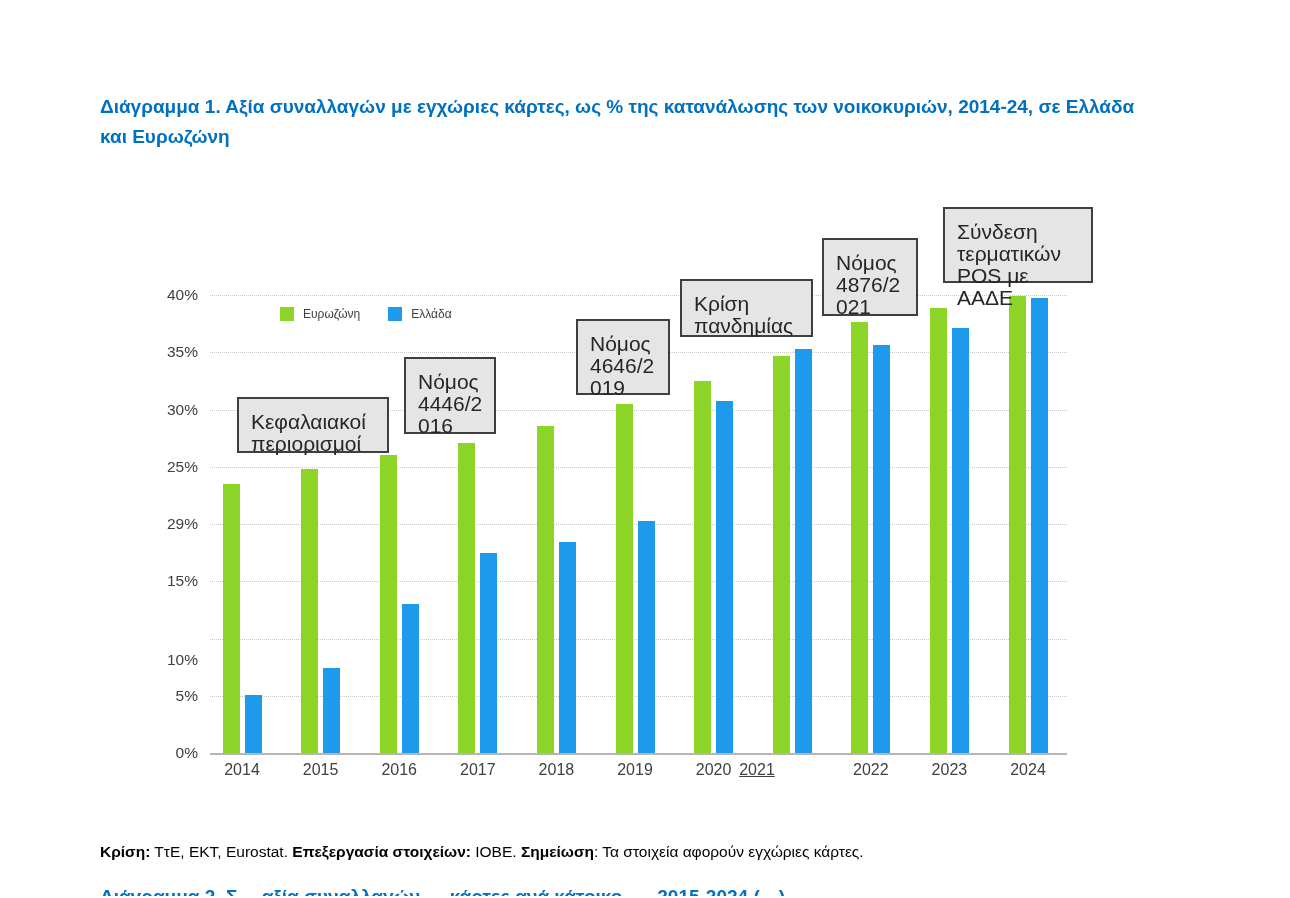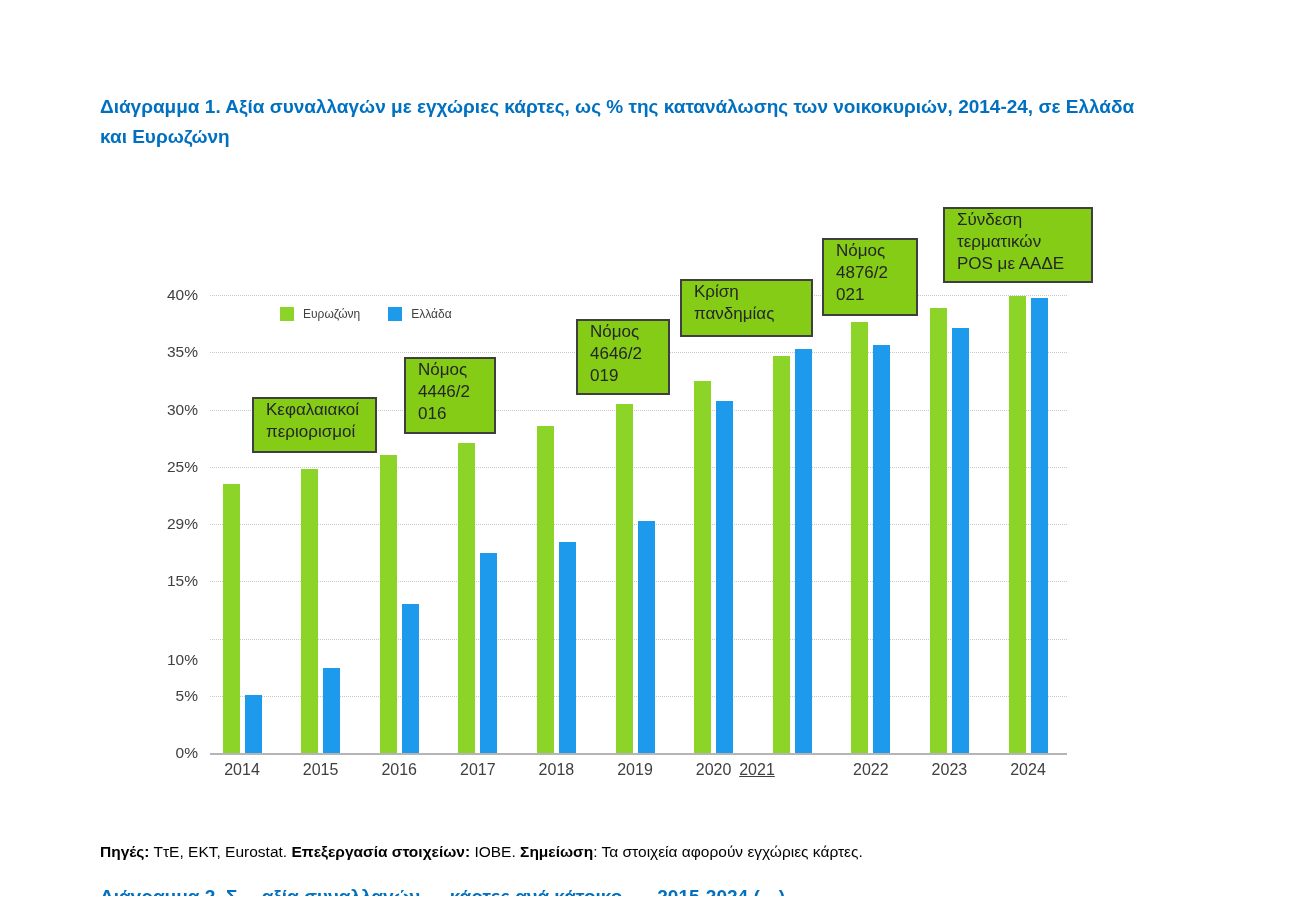--- a/index.html
+++ b/index.html
@@ -21,23 +21,23 @@
           font-size:16px;color:#404040;line-height:18px;}
   .bar{position:absolute;}
 
   .legend{position:absolute;left:180px;top:117px;display:flex;
           align-items:center;gap:28px;}
   .legend-item{display:flex;align-items:center;gap:9px;}
   .legend-swatch{width:14px;height:14px;display:inline-block;}
   .legend-label{font-size:12px;color:#404040;}
 
   .callout{
-    position:absolute;box-sizing:border-box;background:#84cc16;
-    border:2px solid #3f3f3f;padding:0 8px 4px 12px;
-    font-size:17px;line-height:22px;color:#262626;white-space:pre-line;
+    position:absolute;box-sizing:border-box;background:#e5e5e5;
+    border:2px solid #3f3f3f;padding:12px 8px 4px 12px;
+    font-size:21px;line-height:22px;color:#262626;white-space:pre-line;
     z-index:5;
   }
 
   .source-line{position:absolute;left:100px;top:842px;width:1090px;
                font-size:15.5px;color:#000000;line-height:20px;}
   .source-line .b{font-weight:bold;}
 
   .partial-caption{position:absolute;left:100px;top:884px;width:1090px;
                    height:12px;overflow:hidden;}
   .partial-caption .txt{font-size:19px;font-weight:bold;color:#0070C0;
@@ -103,37 +103,37 @@
     <div class="xlabel" style="left: 618px; top: 571px; text-decoration: underline;">2021</div>
     <div class="bar" style="left: 751.3px; top: 132.48px; width: 17px; height: 430.52px; background: rgb(140, 212, 40);"></div>
     <div class="bar" style="left: 773.3px; top: 155.38px; width: 17px; height: 407.62px; background: rgb(30, 154, 236);"></div>
     <div class="xlabel" style="left: 731.8px; top: 571px;">2022</div>
     <div class="bar" style="left: 829.9px; top: 117.595px; width: 17px; height: 445.405px; background: rgb(140, 212, 40);"></div>
     <div class="bar" style="left: 851.9px; top: 138.205px; width: 17px; height: 424.795px; background: rgb(30, 154, 236);"></div>
     <div class="xlabel" style="left: 810.4px; top: 571px;">2023</div>
     <div class="bar" style="left: 908.5px; top: 106.145px; width: 17px; height: 456.855px; background: rgb(140, 212, 40);"></div>
     <div class="bar" style="left: 930.5px; top: 108.435px; width: 17px; height: 454.565px; background: rgb(30, 154, 236);"></div>
     <div class="xlabel" style="left: 889px; top: 571px;">2024</div>
-    <div class="callout" style="left: 152px; top: 207px; width: 125px; height: 56px;">Κεφαλαιακοί
+    <div class="callout" style="left: 137px; top: 207px; width: 152px; height: 56px;">Κεφαλαιακοί
 περιορισμοί</div>
     <div class="callout" style="left: 304px; top: 167px; width: 92px; height: 77px;">Νόμος
 4446/2
 016</div>
     <div class="callout" style="left: 476px; top: 129px; width: 94px; height: 76px;">Νόμος
 4646/2
 019</div>
     <div class="callout" style="left: 580px; top: 89px; width: 133px; height: 58px;">Κρίση
 πανδημίας</div>
     <div class="callout" style="left: 722px; top: 48px; width: 96px; height: 78px;">Νόμος
 4876/2
 021</div>
     <div class="callout" style="left: 843px; top: 17px; width: 150px; height: 76px;">Σύνδεση
 τερματικών
 POS με ΑΑΔΕ</div>
   </div>
 
 <div class="source-line">
-  <span class="b">Πηγές:</span><span> ΤτΕ, ΕΚΤ, Eurostat. </span><span class="b">Επεξεργασία στοιχείων:</span><span> ΙΟΒΕ. </span><span class="b">Σημείωση</span><span>: Τα στοιχεία αφορούν εγχώριες κάρτες.</span>
+  <span class="b">Κρίση:</span><span> ΤτΕ, ΕΚΤ, Eurostat. </span><span class="b">Επεξεργασία στοιχείων:</span><span> ΙΟΒΕ. </span><span class="b">Σημείωση</span><span>: Τα στοιχεία αφορούν εγχώριες κάρτες.</span>
 </div>
 
 <div class="partial-caption">
   <div class="txt">Διάγραμμα 2. Σ… αξία συναλλαγών … κάρτες ανά κάτοικο …, 2015-2024 (…)</div>
 </div>
 
 </body></html>

